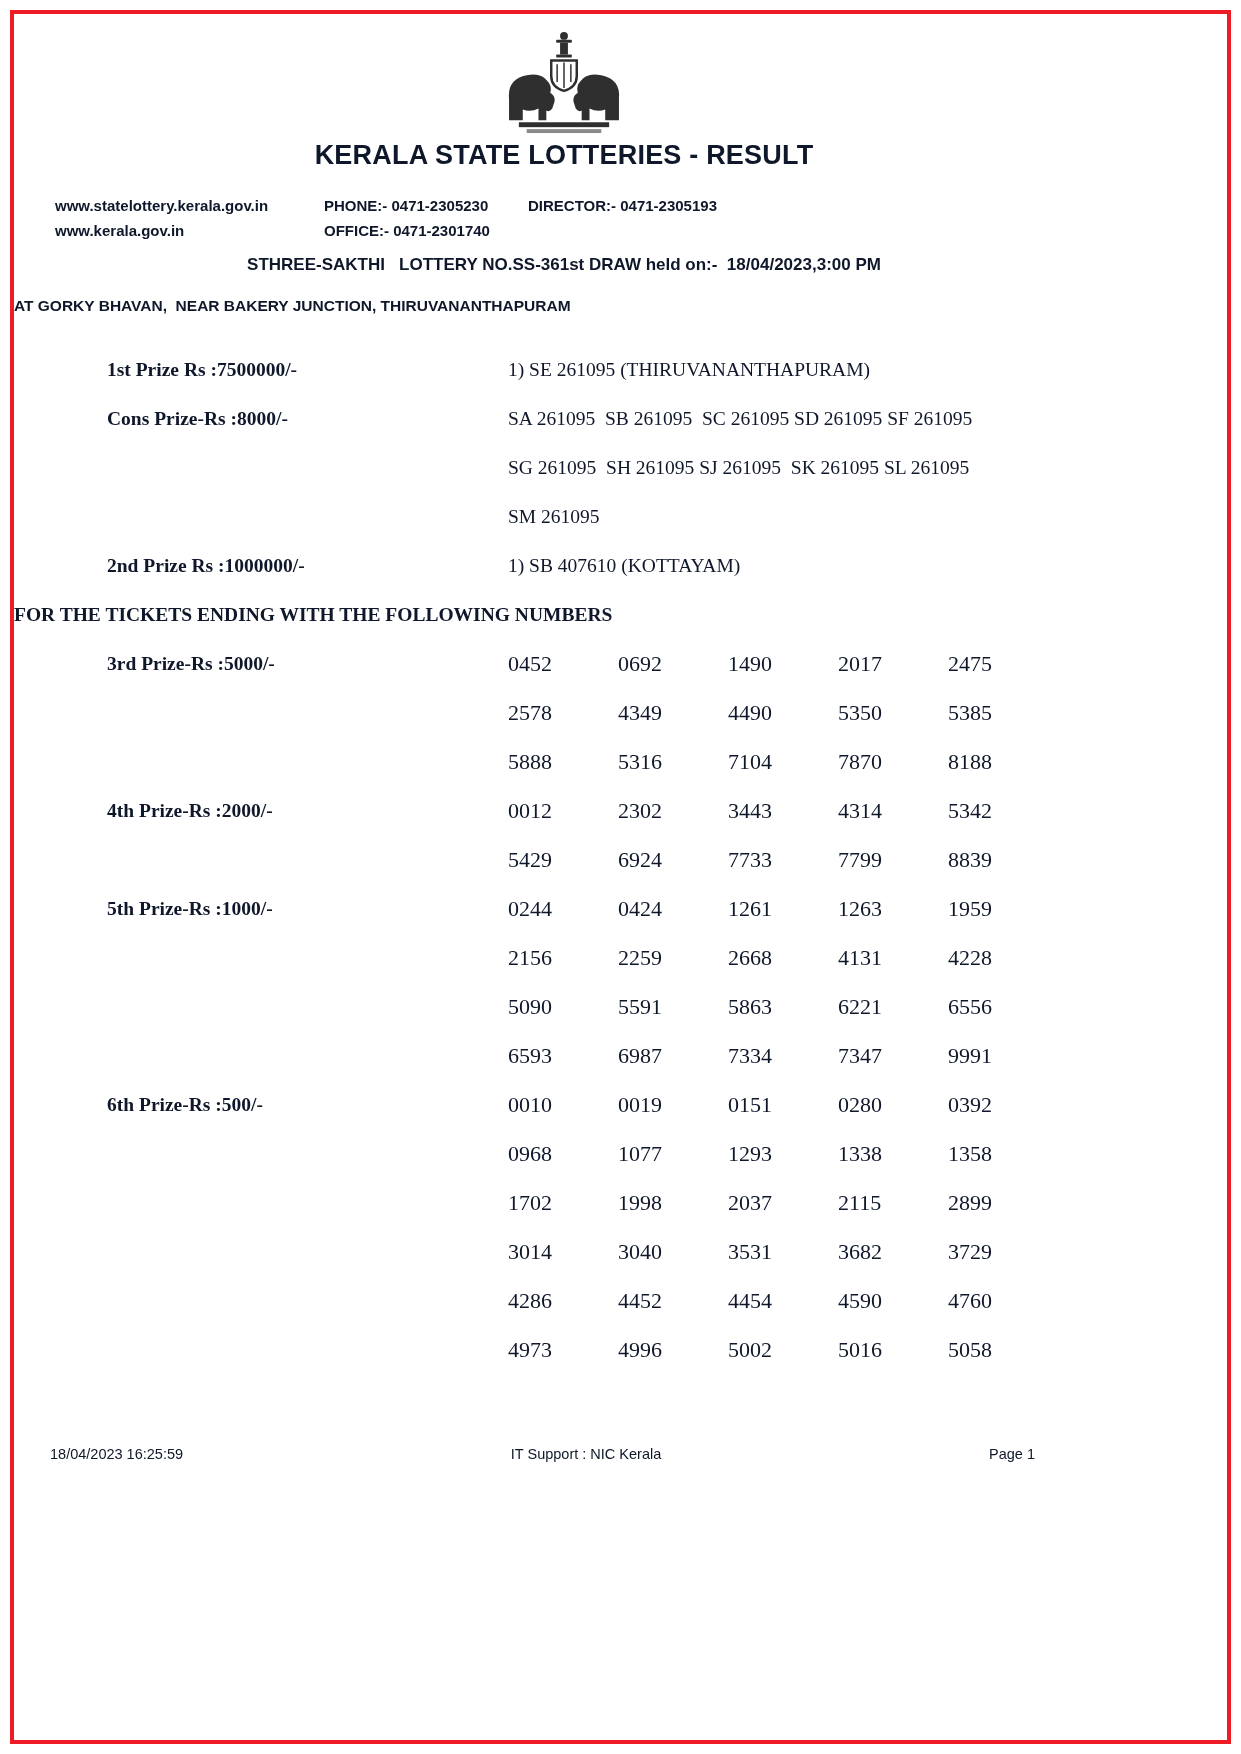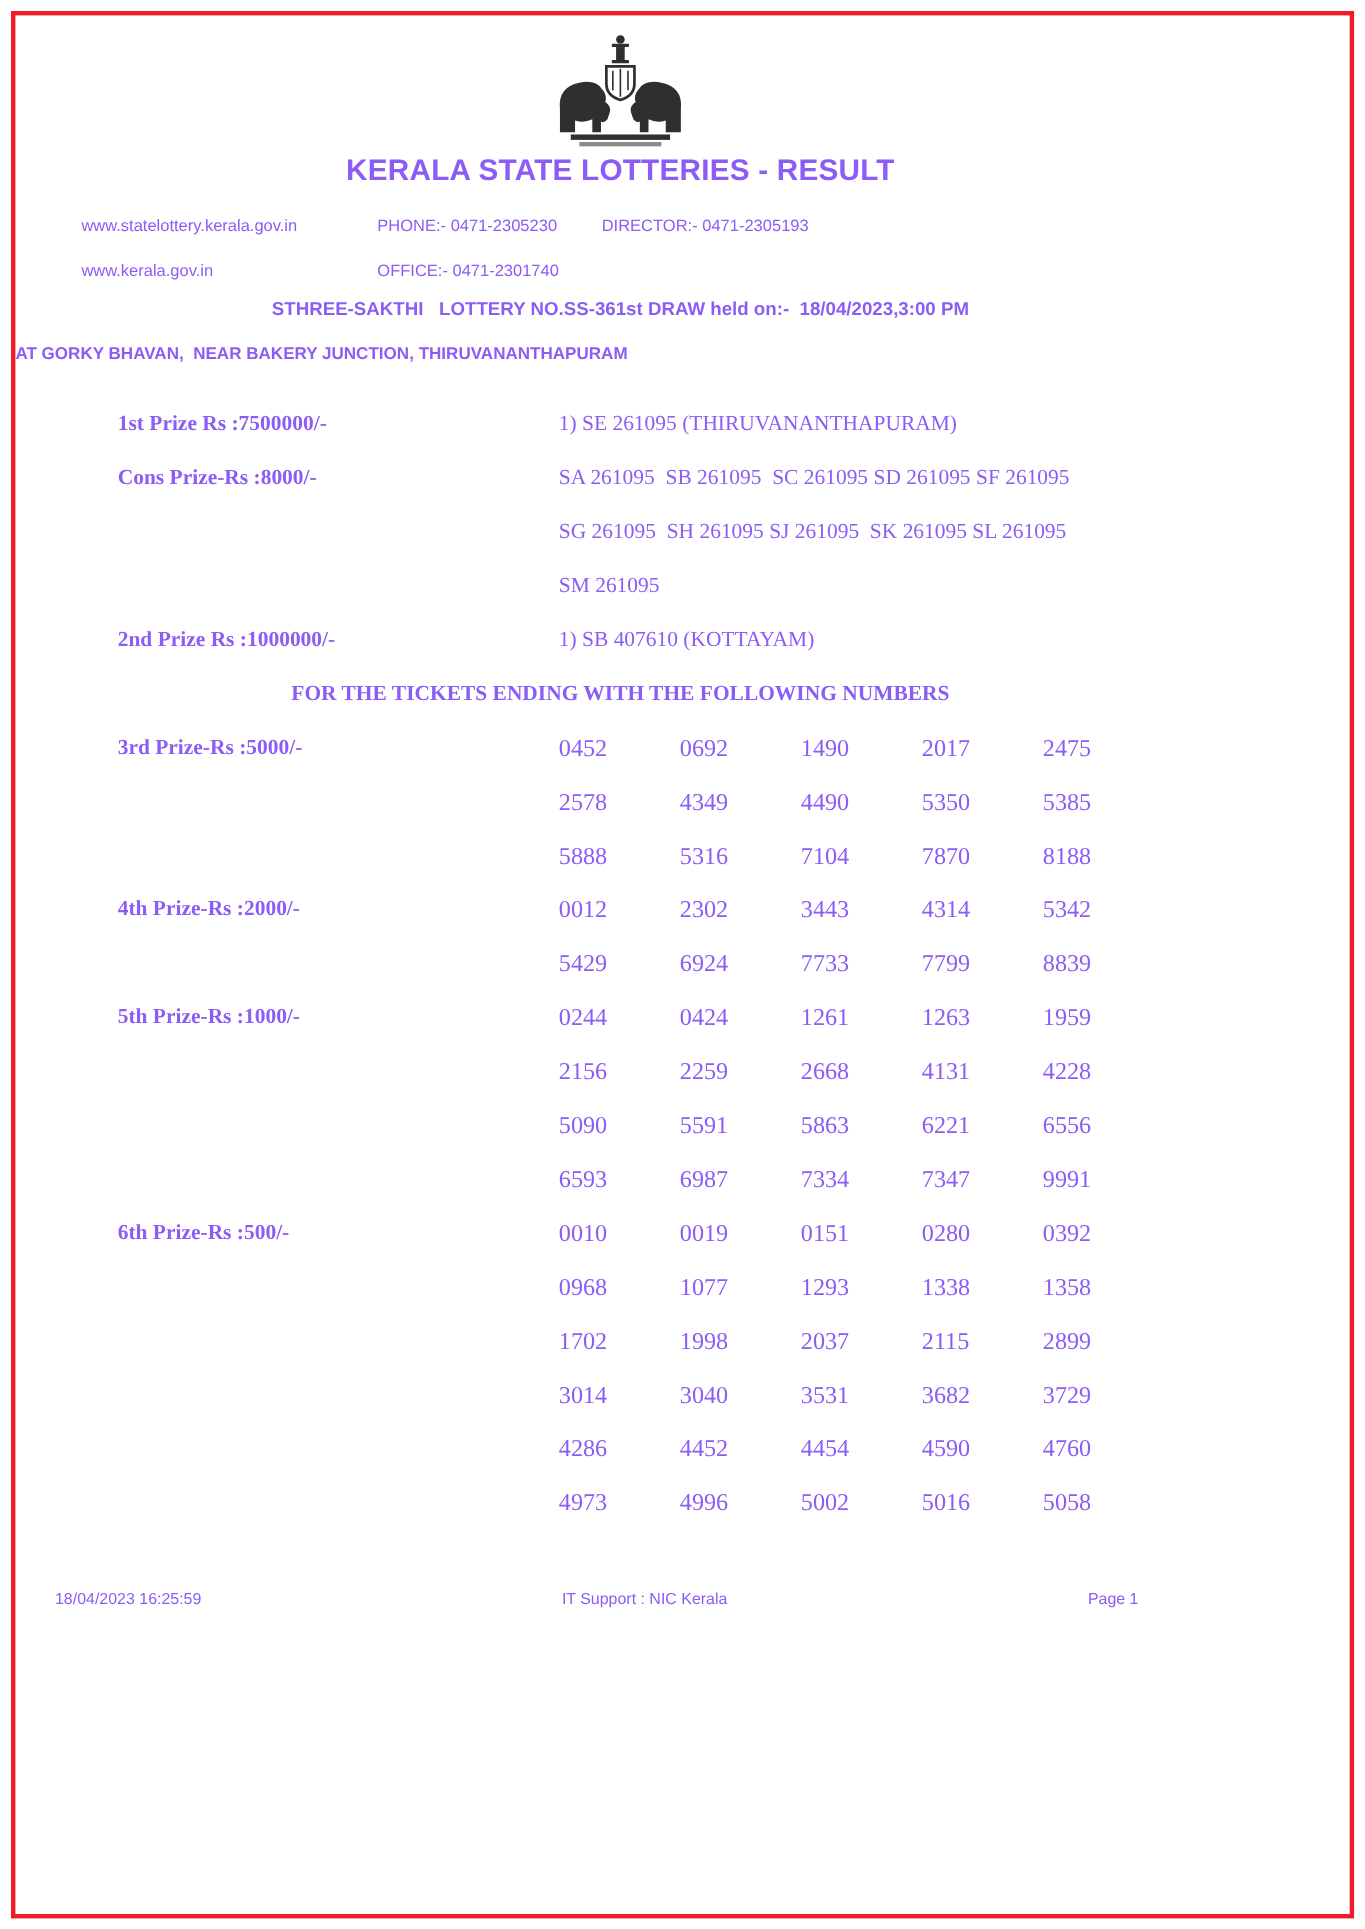--- a/index.html
+++ b/index.html
@@ -2,21 +2,21 @@
 <html><head>
 <meta charset="utf-8">
 <style>
   * { margin:0; padding:0; box-sizing:border-box; }
   html,body { background:#ffffff; }
   .page {
     position:relative;
     width:1241px; height:1754px;
     margin:0 auto;
     background:#ffffff;
-    color:#8b5cf6;
+    color:#0f172a;
     font-family:"Liberation Serif", serif;
     overflow:hidden;
   }
   .frame {
     position:absolute; inset:10px;
     border:4px solid #ee1c25;
     pointer-events:none;
   }
   .content {
     position:absolute; top:14px; left:14px;
@@ -24,47 +24,48 @@
   }
   .emblem-wrap { text-align:center; margin-top:16px; height:108px; }
   .title {
     text-align:center;
     font-family:"Liberation Sans", sans-serif;
     font-weight:bold; font-size:27px;
     letter-spacing:0.2px;
     margin-top:2px;
   }
   .contact {
-    margin:26px 0 0 60px;
+    margin:26px 0 0 41px;
     display:grid;
     grid-template-columns:269px 204px auto;
-    row-gap:24px;
+    row-gap:8px;
     font-family:"Liberation Sans", sans-serif;
     font-size:15px;
+    font-weight:bold;
   }
   .draw-line {
     margin-top:16px;
     text-align:center;
     font-family:"Liberation Sans", sans-serif;
     font-weight:bold; font-size:17px;
     white-space:pre;
   }
   .venue-line {
     margin-top:22px;
     text-align:left;
     font-family:"Liberation Sans", sans-serif;
     font-weight:bold; font-size:15.5px;
     white-space:pre;
   }
   .top-prizes { margin:30px 0 0 93px; }
   .trow { display:flex; height:49px; align-items:center; }
   .tlabel { width:401px; font-weight:bold; font-size:19.5px; flex:none; }
   .tvalue { font-size:19.5px; white-space:pre-wrap; }
   .section-heading {
-    text-align:center;
+    text-align:left;
     font-weight:bold; font-size:19.5px;
     height:49px; line-height:49px;
   }
   .ending-prizes { margin-left:93px; }
   .prize-section { display:flex; }
   .prize-label { width:401px; flex:none; font-weight:bold; font-size:19.5px; line-height:49px; }
   .num-rows { flex:1; }
   .num-row {
     display:grid;
     grid-template-columns:repeat(5, 110px);

